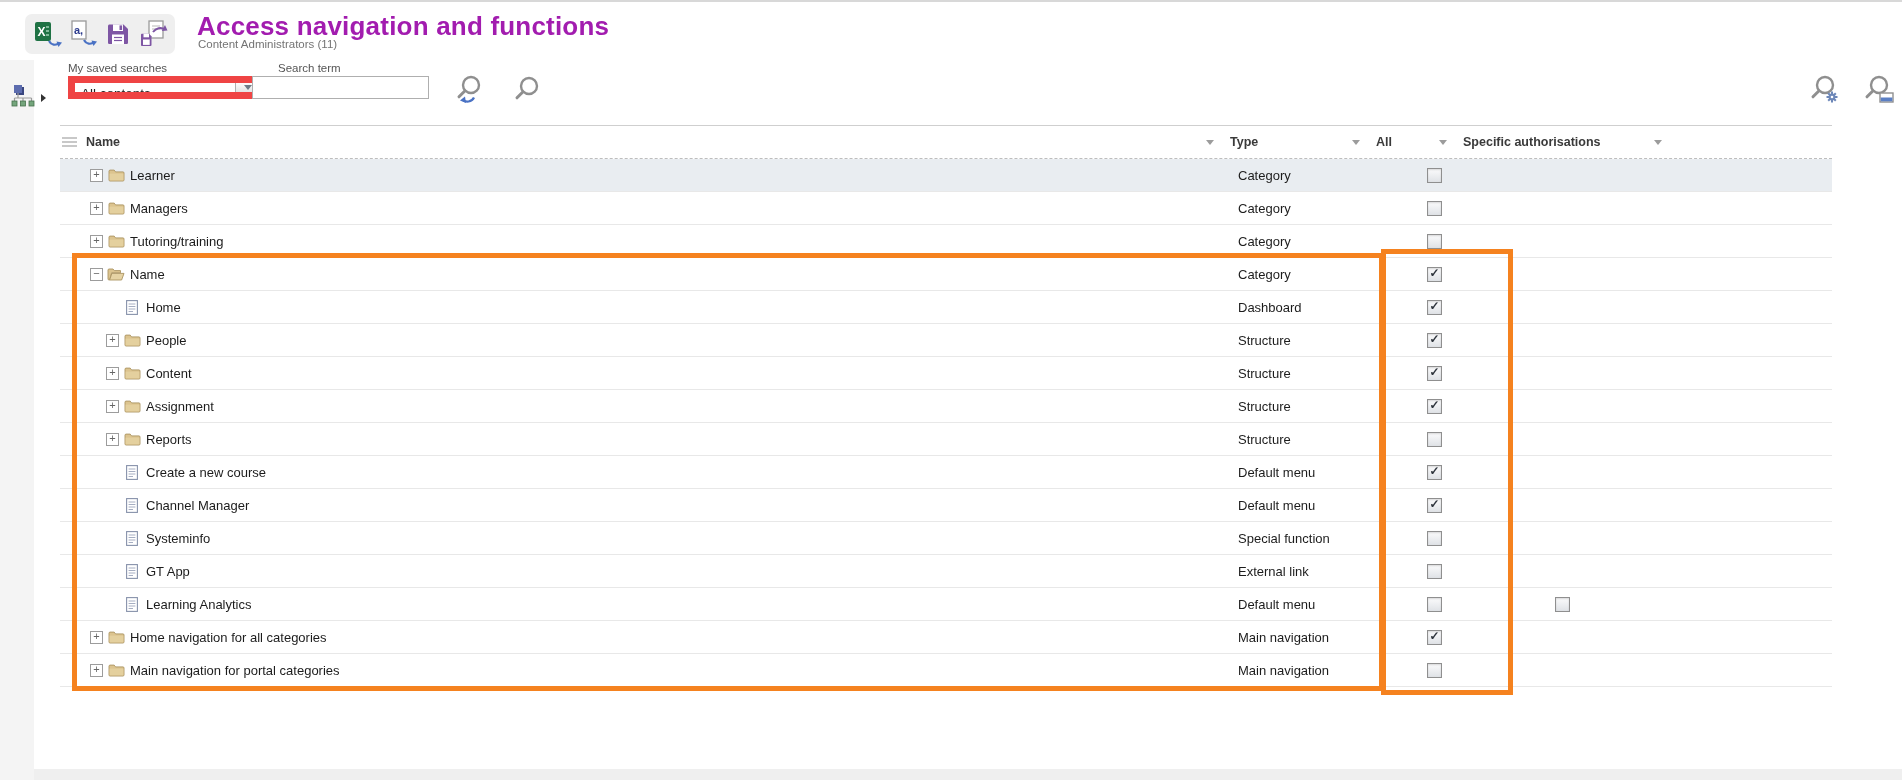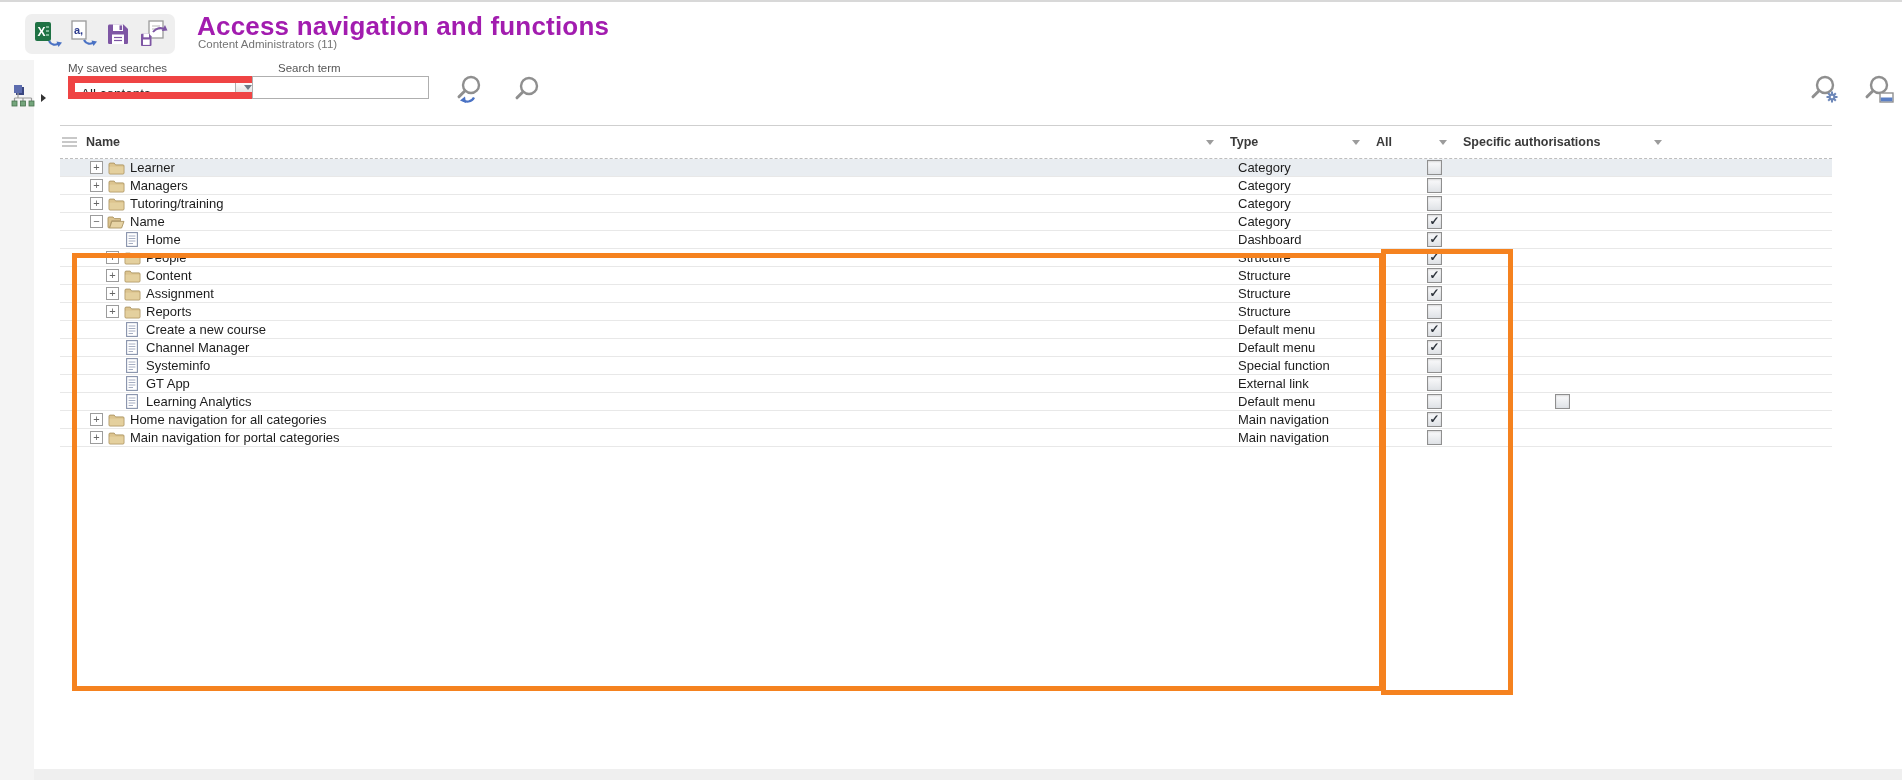--- a/index.html
+++ b/index.html
@@ -36,21 +36,21 @@
   .grid { position:absolute; left:60px; top:123px; width:1772px; }
   .grid-header { display:grid; grid-template-columns:1162px 146px 87px 215px 1fr; height:34px; border-top:1px solid #cfcfcf; border-bottom:1px dashed #bdbdbd; align-items:center; }
   .hcell { display:flex; align-items:center; height:100%; padding:0 8px; font-size:12.5px; font-weight:bold; color:#3a3a3a; cursor:pointer; }
   .hcell-name { padding-left:2px; }
   .hamburger { width:15px; height:12px; margin-right:9px; position:relative; }
   .hamburger::before { content:""; position:absolute; left:0; top:1px; width:15px; height:2px; background:#c8c8c8; box-shadow:0 4px 0 #c8c8c8, 0 8px 0 #c8c8c8; }
   .hdr-caret { width:0; height:0; border-left:4.5px solid transparent; border-right:4.5px solid transparent; border-top:5.5px solid #9c9c9c; margin-left:auto; }
   .dd-caret { width:0; height:0; border-left:4.5px solid transparent; border-right:4.5px solid transparent; border-top:5.5px solid #6f7b87; }
 
   .grid-body { }
-  .row { display:grid; grid-template-columns:1162px 146px 87px 215px 1fr; height:18px; border-bottom:1px solid #e8e8e8; align-items:center; background:#fff; cursor:pointer; }
+  .row { display:grid; grid-template-columns:1162px 146px 87px 215px 1fr; height:33px; border-bottom:1px solid #e8e8e8; align-items:center; background:#fff; cursor:pointer; }
   .row.selected { background:#e9edf1; }
   .cell { display:flex; align-items:center; height:100%; font-size:13px; color:#1c1c1c; }
   .name-cell.lvl0 { padding-left:30px; }
   .name-cell.lvl1 { padding-left:46px; }
   .expander { width:13px; height:13px; border:1px solid #9c9c9c; background:#fff; color:#666; display:inline-flex; align-items:center; justify-content:center; font-size:11px; line-height:1; flex:none; margin-right:4px; }
   .exp-plus  .expander::after { content:"+"; margin-top:-1px; }
   .exp-minus .expander::after { content:"\2212"; margin-top:-1px; }
   .exp-none  .expander { visibility:hidden; }
   .tree-ico { width:18px; height:15px; display:inline-flex; align-items:center; justify-content:center; flex:none; margin-right:5px; }
   .tree-ico svg { display:none; }

